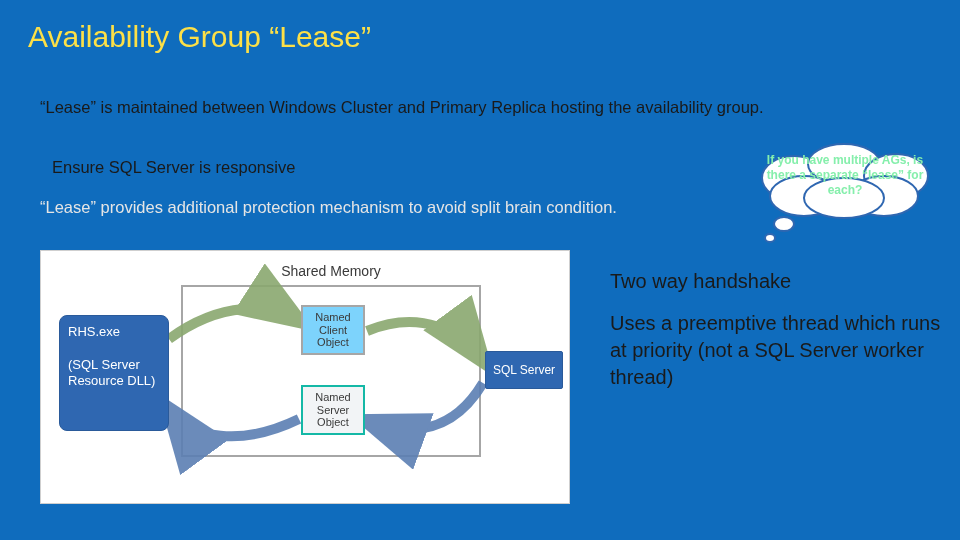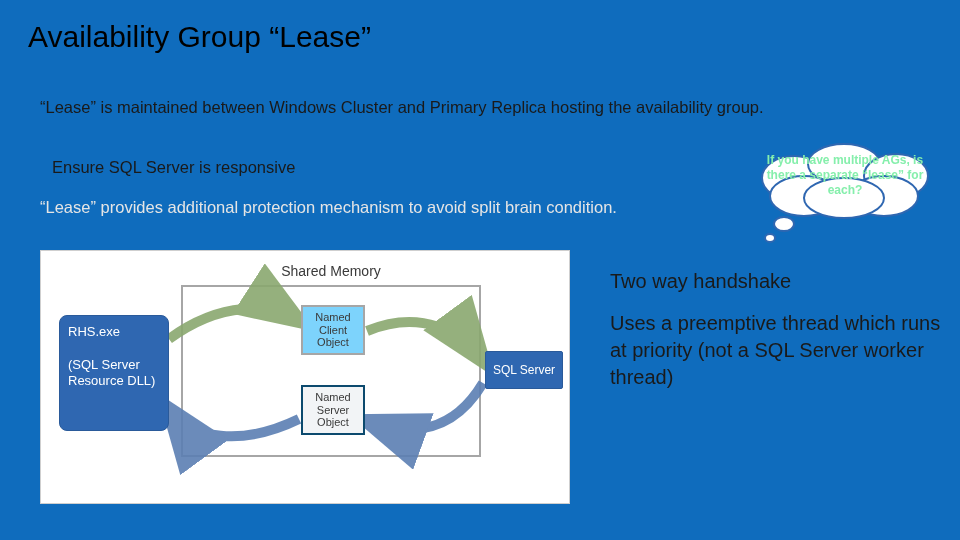--- a/index.html
+++ b/index.html
@@ -8,21 +8,21 @@
     width: 960px; height: 540px;
     background: #0f6cbd;
     position: relative;
     overflow: hidden;
   }
   .title {
     position: absolute;
     top: 20px; left: 28px;
     font-size: 30px;
     font-weight: 400;
-    color: #000000;
+    color: #fde047;
   }
   .subtitle {
     position: absolute;
     top: 98px; left: 40px;
     font-size: 16.5px;
     color: #1a1a1a;
     text-align: center;
   }
   .bullet1 {
     position: absolute;
@@ -117,21 +117,21 @@
     font-size: 11px;
     color: #3a3a3a;
     display: flex; align-items: center; justify-content: center;
     text-align: center;
     line-height: 1.15;
   }
   .dg-server {
     position: absolute;
     top: 134px; left: 260px;
     width: 64px; height: 50px;
-    border: 2px solid #0c4a6e;
+    border: 2px solid #14b8a6;
     background: #f2f4f6;
     font-size: 11px;
     color: #3a3a3a;
     display: flex; align-items: center; justify-content: center;
     text-align: center;
     line-height: 1.15;
   }
   .dg-arrows {
     position: absolute;
     top: 0; left: 0;

